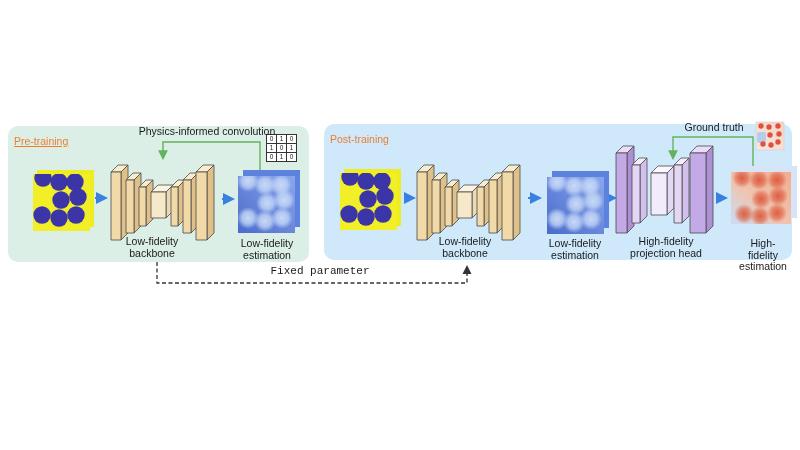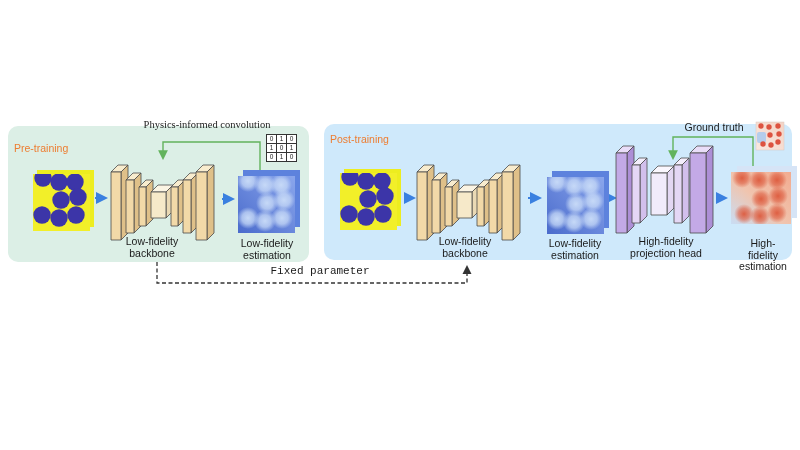--- a/index.html
+++ b/index.html
@@ -2,21 +2,21 @@
 <html><head>
 <meta charset="utf-8">
 <style>
   html,body{margin:0;padding:0;background:#ffffff;}
   #canvas{position:relative;width:800px;height:450px;background:#ffffff;overflow:hidden;
           font-family:"Liberation Sans", sans-serif;color:#1a1a1a;}
   .panel{position:absolute;border-radius:10px;}
   #panel-pre{left:8px;top:126px;width:301px;height:136px;background:#dcefe6;}
   #panel-post{left:324px;top:124px;width:468px;height:136px;background:#cfe9fb;}
   .panel-title{position:absolute;font-size:10.5px;color:#ed7d31;}
-  #title-pre{left:14px;top:142px;}
+  #title-pre{left:14px;top:135px;text-decoration:underline;}
   #title-post{left:330px;top:133px;}
   svg#diagram{position:absolute;left:0;top:0;pointer-events:none;}
   .lbl{position:absolute;font-size:10.5px;line-height:11.5px;text-align:center;
        transform:translateX(-50%);white-space:pre-line;color:#1a1a1a;}
   .kgrid{position:absolute;left:266px;top:134px;display:grid;
          grid-template-columns:repeat(3,10px);grid-auto-rows:9px;
          border-left:1px solid #333;border-top:1px solid #333;background:#fff;}
   .kgrid span{border-right:1px solid #333;border-bottom:1px solid #333;
               font-size:6.5px;line-height:8.5px;text-align:center;color:#222;}
 </style>
@@ -232,21 +232,21 @@
     <span>0</span>
     <span>1</span>
     <span>0</span>
     <span>1</span>
     <span>0</span>
   </div>
 
   <div id="title-pre" class="panel-title">Pre-training</div>
   <div id="title-post" class="panel-title">Post-training</div>
 
-  <div class="lbl" style="left:207px;top:119px;font-family:Liberation Serif, serif;">Physics-informed convolution</div>
+  <div class="lbl" style="left:207px;top:126px;">Physics-informed convolution</div>
   <div class="lbl" style="left:714px;top:122px;">Ground truth</div>
 
   <div class="lbl" style="left:152px;top:236px;">Low-fidelity
 backbone</div>
   <div class="lbl" style="left:267px;top:238px;">Low-fidelity
 estimation</div>
 
   <div class="lbl" style="left:465px;top:236px;">Low-fidelity
 backbone</div>
   <div class="lbl" style="left:575px;top:238px;">Low-fidelity

